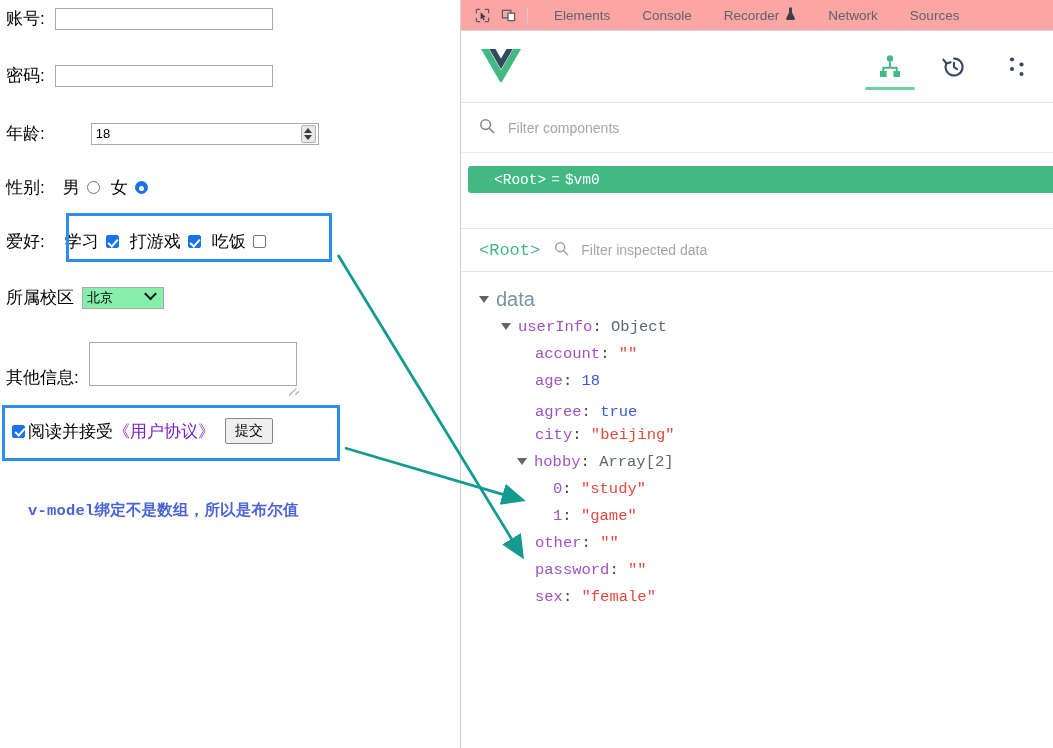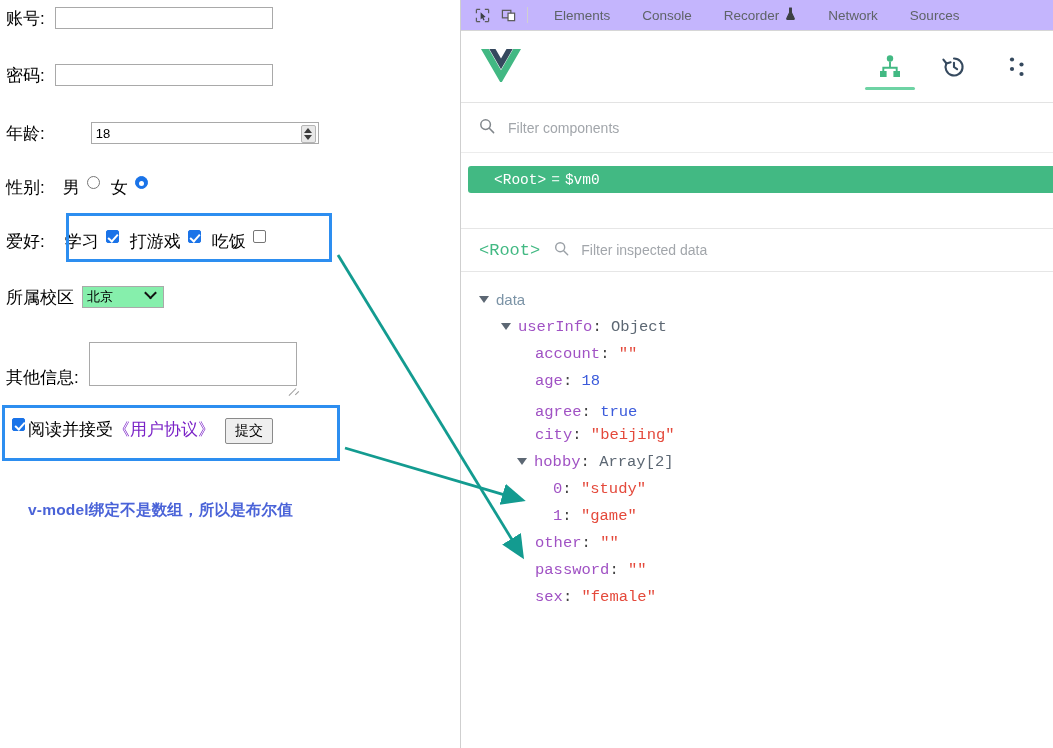--- a/index.html
+++ b/index.html
@@ -11,21 +11,21 @@
     overflow:hidden;
     position:relative;
   }
 
   
   #form-pane{
     position:absolute; left:0; top:0; width:460px; height:748px;
     background:#fff;
     font-size:17px; color:#000;
   }
-  .frow{ position:absolute; display:flex; white-space:nowrap; }
+  .frow{ position:absolute; display:flex; align-items:center; white-space:nowrap; }
   .flabel{ font-size:17px; color:#000; }
 
   .tbox{
     border:1px solid #a9a9a9; background:#fff; height:22px;
     font-family:"Liberation Sans", sans-serif; font-size:13px;
     padding:1px 4px; color:#000; outline:none;
   }
 
   
   .numwrap{ position:relative; display:inline-block; }
@@ -111,21 +111,21 @@
     white-space:nowrap; letter-spacing:.2px;
   }
 
   
   #devtools{
     position:absolute; left:460px; top:0; width:593px; height:748px;
     background:#fff; border-left:1px solid #cfcfcf;
     font-family:"Liberation Sans", sans-serif;
   }
   #dt-tabbar{
-    height:31px; border-bottom:1px solid #d6d6d6; background:#c4b5fd;
+    height:31px; border-bottom:1px solid #d6d6d6; background:#fca5a5;
     display:flex; align-items:center; padding-left:8px; gap:0;
   }
   .dt-iconbtn{
     width:26px;height:24px; display:flex;align-items:center;justify-content:center;
     cursor:pointer; color:#5a5a5a;
   }
   .dt-sep{ width:1px;height:16px;background:#d0d0d0; margin:0 10px 0 6px; }
   .dt-tab{
     font-size:13.5px; color:#5f6368; padding:0 16px; height:30px;
     display:flex;align-items:center; cursor:pointer; gap:6px; white-space:nowrap;
@@ -177,21 +177,21 @@
 
   #inspect-body{ padding-top:14px; }
   .tree-row{
     display:flex; align-items:center; height:27px;
     font-family:"Liberation Mono", monospace; font-size:15.5px; white-space:nowrap;
   }
   .arrow{
     width:0;height:0;border-left:5.5px solid transparent;border-right:5.5px solid transparent;
     border-top:7px solid #5c6773; margin-right:7px; cursor:pointer; flex:none;
   }
-  .k-sans{ font-family:"Liberation Sans", sans-serif; font-size:15px; color:#7b93a6; }
+  .k-sans{ font-family:"Liberation Sans", sans-serif; font-size:20px; color:#7b93a6; }
   .k{ color:#a052c4; }
   .v-str{ color:#e4493b; }
   .v-num{ color:#3b5bdb; }
   .v-bool{ color:#3b5bdb; }
   .v-obj{ color:#5c6773; }
   .colon{ color:#444; }
 
   
   #overlay{ position:absolute; left:0; top:0; width:1053px; height:748px; pointer-events:none; }
 </style>
@@ -257,21 +257,21 @@
   </div>
 
   <div class="frow" style="left:12px; top:418px;">
     <span class="cbx on"></span>
     <span class="flabel" style="margin-left:3px;">阅读并接受</span>
     <span class="agree-link">《用户协议》</span>
     <button class="btn" style="margin-left:10px;">提交</button>
   </div>
   <div class="hl" style="left:2px; top:405px; width:338px; height:56px;"></div>
 
-  <div class="note" style="left:28px; top:500px;">v-model绑定不是数组，所以是布尔值</div>
+  <div class="note" style="left:28px; top:500px;font-family:Liberation Mono, monospace;">v-model绑定不是数组，所以是布尔值</div>
 </div>
 
 <div id="devtools">
 
   <div id="dt-tabbar">
     <div class="dt-iconbtn">
       <svg width="15" height="15" viewBox="0 0 16 16">
         <path d="M1.5 1.5h4M1.5 1.5v4M14.5 1.5h-4M14.5 1.5v4M1.5 14.5h4M1.5 14.5v-4M14.5 14.5h-4M14.5 14.5v-4" stroke="#5a5a5a" stroke-width="1.3" fill="none"></path>
         <path d="M6 4.6l5.4 5.1-2.4.3 1.3 2.7-1.3.6-1.3-2.7-1.7 1.6z" fill="#3c4043"></path>
       </svg>

